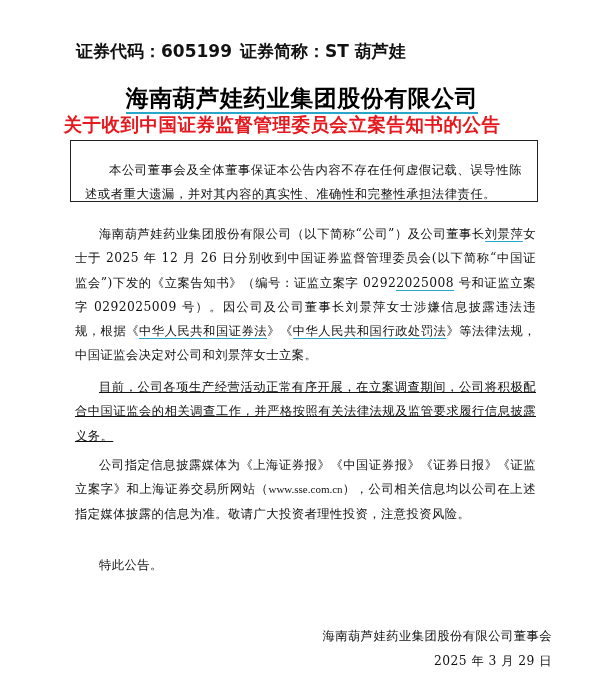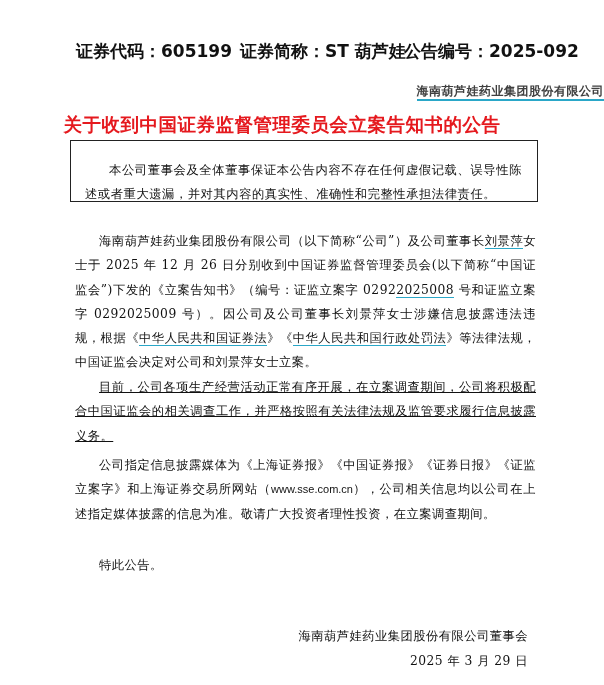--- a/index.html
+++ b/index.html
@@ -6,76 +6,75 @@
   body { width: 604px; height: 685px; position: relative; overflow: hidden;
          font-family: "DejaVu Serif", "Liberation Serif", serif; color: #111; }
   .meta { position: absolute; top: 40px; left: 76px; width: 460px; height: 18px;
           font-family: "DejaVu Sans", "Liberation Sans", sans-serif; font-weight: bold;
           font-size: 17px; color: #111; }
   .meta span { position: absolute; top: 0; white-space: nowrap; }
   .meta .code { left: 0; }
   .meta .abbr { left: 164px; }
   .meta .num { left: 328px; }
 
-  .title1 { position: absolute; top: 83px; left: 0; width: 604px; text-align: right;
+  .title1 { position: absolute; top: 83px; left: 0; width: 604px; text-align: center;
             font-family: "DejaVu Sans", "Liberation Sans", sans-serif; font-weight: bold;
-            font-size: 12px; color: #404040; letter-spacing: 0.5px; }
+            font-size: 23px; color: #000000; letter-spacing: 0.5px; }
   .title1 span { border-bottom: 2px solid #2aa7c8; padding-bottom: 1px; }
   .title2 { position: absolute; top: 112px; left: 0; width: 564px; text-align: center;
             font-family: "DejaVu Sans", "Liberation Sans", sans-serif; font-weight: bold;
             font-size: 18.5px; color: #e5191e; letter-spacing: 0.5px; }
 
   .notice-box { position: absolute; top: 140px; left: 70px; width: 468px; height: 62px;
                 border: 1.3px solid #222; box-sizing: border-box; }
   .notice-box p { margin: 11px; font-size: 12.3px; line-height: 24px; padding: 6px 4px 0 3px;
                   text-indent: 24px; text-align: justify; letter-spacing: 0.55px; }
 
   .body { position: absolute; left: 75px; width: 461px; font-size: 12.3px; line-height: 24.3px;
           letter-spacing: 0.45px; text-align: justify; }
   .body p { margin: 0; text-indent: 24px; }
-  .p1 { top: 229px; }
+  .p1 { top: 222px; }
   .p2 { top: 375px; text-decoration: underline; }
   .p3 { top: 453px; }
   .p4 { top: 553px; }
   .u { border-bottom: 1.4px solid #2aa7c8; }
-  .mono { font-family: Liberation Sans, sans-serif; font-size: 11px; letter-spacing: 0; }
+  .mono { font-family: Liberation Serif, serif; font-size: 11px; letter-spacing: 0; }
 
-  .sign { position: absolute; right: 76px; text-align: right; font-size: 12.3px;
+  .sign { position: absolute; right: 52px; text-align: right; font-size: 12.3px;
           letter-spacing: 0.45px; white-space: nowrap; }
   .sign1 { top: 628px; }
   .sign2 { top: 653px; }
 </style>
 </head>
 <body>
 
 <div class="meta">
   <span class="code">证券代码：605199</span>
   <span class="abbr">证券简称：ST 葫芦娃</span>
-  <span class="num">公告编号：2025-092</span>
 </div>
 
 <div class="title1">
   <span>海南葫芦娃药业集团股份有限公司</span>
 </div>
 <div class="title2">关于收到中国证券监督管理委员会立案告知书的公告</div>
 
 <div class="notice-box">
   <p>本公司董事会及全体董事保证本公告内容不存在任何虚假记载、误导性陈述或者重大遗漏，并对其内容的真实性、准确性和完整性承担法律责任。</p>
 </div>
 
 <div class="body p1">
   <p><span>海南葫芦娃药业集团股份有限公司（以下简称“公司”）及公司董事长</span><span class="u">刘景萍</span><span>女士于 2025 年 12 月 26 日分别收到中国证券监督管理委员会(以下简称“中国证监会”)下发的《立案告知书》（编号：证监立案字 0292</span><span class="u">2025008</span><span> 号和证监立案字 0292025009 号）。因公司及公司董事长刘景萍女士涉嫌信息披露违法违规，根据《</span><span class="u">中华人民共和国证券法</span><span>》《</span><span class="u">中华人民共和国行政处罚法</span><span>》等法律法规，中国证监会决定对公司和刘景萍女士立案。</span></p>
 </div>
 
 <div class="body p2">
   <p>目前，公司各项生产经营活动正常有序开展，在立案调查期间，公司将积极配合中国证监会的相关调查工作，并严格按照有关法律法规及监管要求履行信息披露义务。</p>
 </div>
 
 <div class="body p3">
-  <p><span>公司指定信息披露媒体为《上海证券报》《中国证券报》《证券日报》《证监立案字》和上海证券交易所网站（</span><span class="mono">www.sse.com.cn</span><span>），公司相关信息均以公司在上述指定媒体披露的信息为准。敬请广大投资者理性投资，在立案调查期间。</span></p>
+  <p><span>公司指定信息披露媒体为《上海证券报》《中国证券报》《证券日报》《证监立案字》和上海证券交易所网站（</span><span class="mono">www.sse.com.cn</span><span>），公司相关信息均以公司在上述指定媒体披露的信息为准。敬请广大投资者理性投资，注意投资风险。</span></p>
 </div>
 
 <div class="body p4">
   <p>特此公告。</p>
 </div>
 
 <div class="sign sign1">海南葫芦娃药业集团股份有限公司董事会</div>
 <div class="sign sign2">2025 年 3 月 29 日</div>
 
 </body></html>

